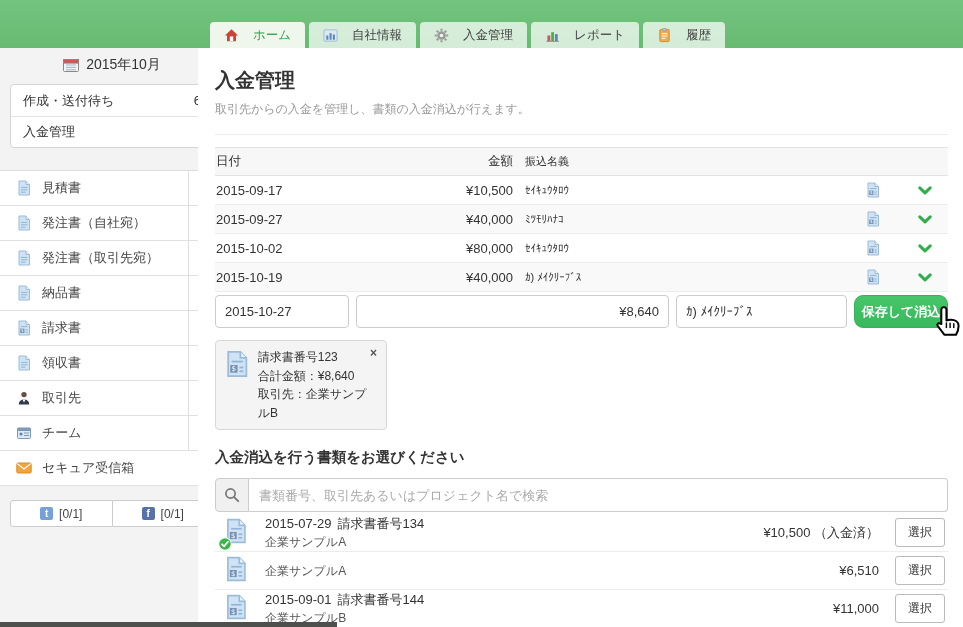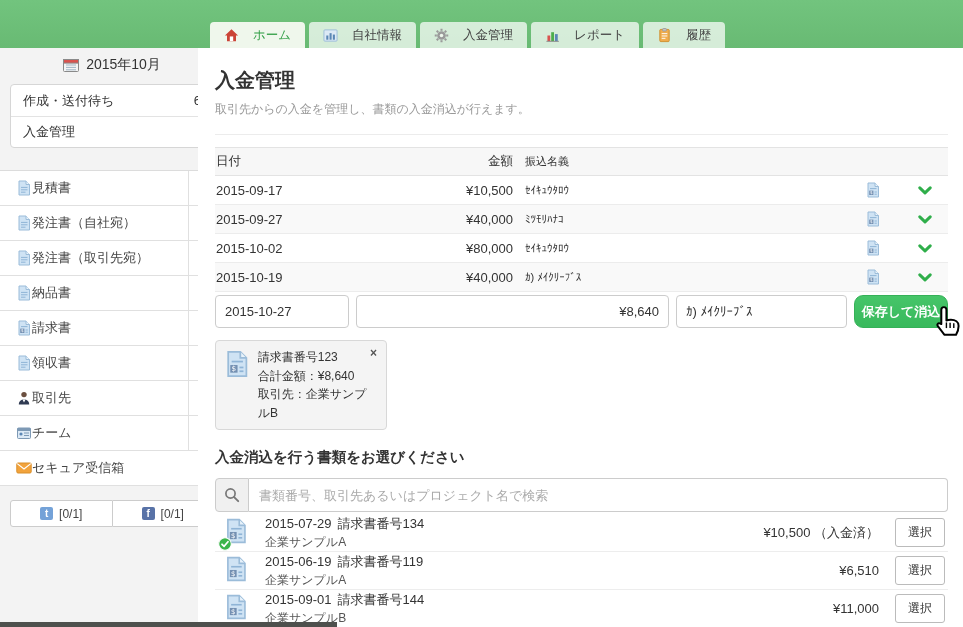--- a/index.html
+++ b/index.html
@@ -34,21 +34,21 @@
     height:34px; font-size:14px; color:#333; }
   .status-box {
     margin:2px 10px 0 10px; background:#fff; border:1px solid #d6d6d6; border-radius:4px;
   }
   .status-row { display:flex; justify-content:space-between; align-items:center;
     height:31px; padding:0 12px; font-size:13px; color:#333; cursor:pointer; }
   .status-row + .status-row { border-top:1px solid #e3e3e3; }
   .menu { margin-top:22px; background:#fff; border-top:1px solid #dcdcdc; }
   .menu-row { display:flex; align-items:stretch; border-bottom:1px solid #e0e0e0;
     height:35px; background:#fff; cursor:pointer; }
-  .menu-main { flex:1; display:flex; align-items:center; padding-left:16px;
+  .menu-main { flex:1; display:flex; align-items:center; gap:10px; padding-left:16px;
     font-size:13px; color:#444; }
   .menu-plus { width:36px; border-left:1px solid #e0e0e0; display:flex;
     align-items:center; justify-content:center; cursor:pointer; }
   .social-box { margin:14px 10px 0 10px; display:flex; }
   .social-btn { flex:1; display:flex; align-items:center; justify-content:center; gap:6px;
     height:27px; background:#fff; border:1px solid #ccc; font-size:12px; color:#444; cursor:pointer; }
   .social-btn:first-child { border-radius:3px 0 0 3px; }
   .social-btn:last-child { border-radius:0 3px 3px 0; border-left:none; }
   .sicon { width:13px; height:13px; border-radius:2px; color:#fff; font-size:10px;
     font-weight:bold; display:flex; align-items:center; justify-content:center; }
@@ -539,21 +539,20 @@
         <div class="doc-amt">¥10,500 （入金済）</div>
         <button class="select-btn">選択</button>
       </div>
       <div class="doc-item">
         <div class="doc-ic">
           <svg width="26" height="28" viewBox="0 0 16 16">
               <use href="#i-invoice"></use>
             </svg>
         </div>
         <div class="doc-texts">
-          <div class="doc-line1"><span>2015-06-19</span><span class="doc-no">請求書番号119</span></div>
           <div class="doc-line2">企業サンプルA</div>
         </div>
         <div class="doc-amt">¥6,510</div>
         <button class="select-btn">選択</button>
       </div>
       <div class="doc-item">
         <div class="doc-ic">
           <svg width="26" height="28" viewBox="0 0 16 16">
               <use href="#i-invoice"></use>
             </svg>

